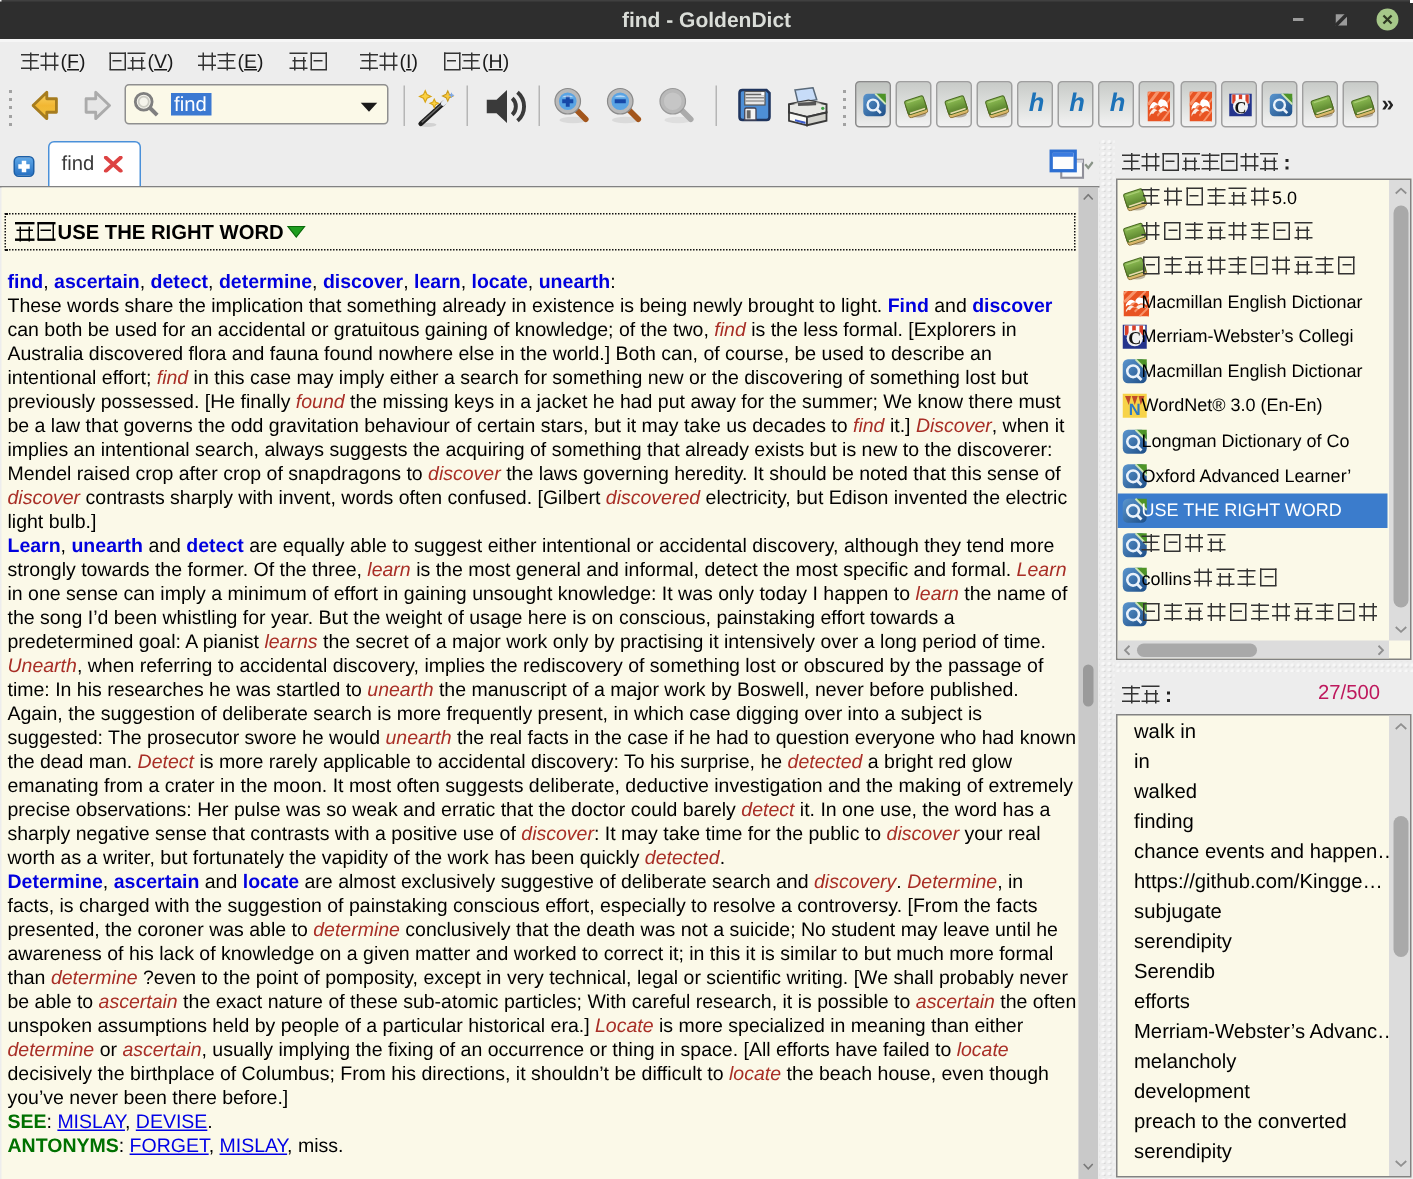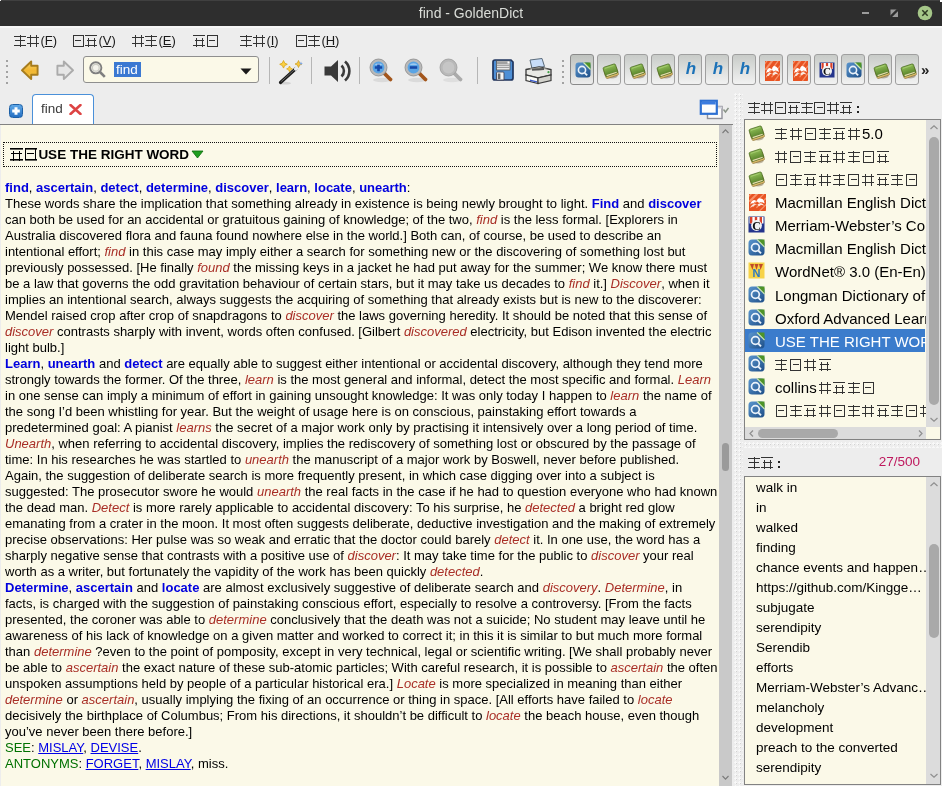--- a/index.html
+++ b/index.html
@@ -27,47 +27,47 @@
   linear-gradient(#333,#333) 0 0.5px/12px 1px no-repeat,
   linear-gradient(#333,#333) 1.5px 5px/9px 1px no-repeat,
   linear-gradient(#333,#333) 0 10.5px/12px 1px no-repeat,
   linear-gradient(#333,#333) 2.5px 3px/1px 9px no-repeat,
   linear-gradient(#333,#333) 8.5px 3px/1px 9px no-repeat;}
 
 #art{position:absolute;left:1px;top:125px;width:718px;height:661px;background:#FBF9E8;overflow:hidden;}
 #artxt{position:absolute;left:4px;top:55px;font-size:13px;line-height:16px;color:#000;white-space:nowrap;}
 #artxt .b{color:#0000DE;font-weight:bold;}
 #artxt .i{color:#A82E26;font-style:italic;}
-#artxt .g{color:#007100;font-weight:normal;}
+#artxt .g{color:#007100;font-weight:bold;}
 #artxt .l{color:#0000E6;text-decoration:underline;}
 
 .sb-track{background:#C9C9C9;}
 
 .dbtn{position:absolute;top:2px;width:24px;height:31px;border:1px solid #9F9F9F;border-radius:3px;background:linear-gradient(#C8CBC8 0%,#DDDFDD 50%,#F2F2F2 100%);}
 .dico{position:absolute;left:3.5px;top:7px;}
 .hico{position:absolute;left:0;top:4px;width:24px;text-align:center;font-family:"Liberation Sans",sans-serif;font-style:italic;font-weight:bold;font-size:17px;color:#1C72B8;}
 
 
 .zcl{display:inline-block;width:7px;height:12px;margin:0 1px -1.5px 1px;background:
   linear-gradient(#222,#222) 2.5px 4px/2px 2px no-repeat,
   linear-gradient(#222,#222) 2.5px 9.5px/2px 2px no-repeat;}
 
 .drow{position:absolute;left:0;width:180px;height:23px;}
 .ric{position:absolute;left:3px;top:3px;}
-.rtx{position:absolute;left:30px;top:3.5px;font-size:15px;color:#000;white-space:nowrap;}
+.rtx{position:absolute;left:16px;top:3.5px;font-size:12px;color:#000;white-space:nowrap;}
 .y{display:inline-block;width:13px;height:13px;margin:0 1.5px -2px 0;}
 </style></head>
 <body>
 
 <div class="abs" style="left:0;top:0;width:942px;height:26px;background:#2E2E2E;"></div>
 <div class="abs" style="left:0;top:0;width:942px;height:1px;background:#404040;"></div>
 <div class="abs" style="left:940px;top:0;width:2px;height:2px;background:#FFF;"></div>
 <div class="abs" style="left:0;top:0;width:1px;height:1px;background:#EEE;"></div>
 <div class="abs" style="left:0;top:26px;width:942px;height:2px;background:#F6F6F6;"></div>
-<div class="abs" style="left:0;top:5px;width:942px;text-align:center;font-size:14px;font-weight:normal;color:#DADDD8;">find - GoldenDict</div>
+<div class="abs" style="left:0;top:5px;width:942px;text-align:center;font-size:14px;font-weight:bold;color:#DADDD8;">find - GoldenDict</div>
 <div class="abs" style="left:862px;top:12px;width:7px;height:2px;background:#9B9B9B;"></div>
 <svg class="abs" style="left:890px;top:9px;" width="9" height="9">
  <rect x="0.5" y="0.5" width="7.5" height="7.5" fill="#9B9B9B"></rect>
  <line x1="0.5" y1="8" x2="8" y2="0.5" stroke="#2D2D2D" stroke-width="2.4"></line>
 </svg>
 <svg class="abs" style="left:917px;top:5px;" width="16" height="16">
  <circle cx="8" cy="8" r="7.3" fill="#A6C789"></circle>
  <path d="M5.3 5.3 L10.7 10.7 M10.7 5.3 L5.3 10.7" stroke="#2E3822" stroke-width="1.5"></path>
 </svg>
 

